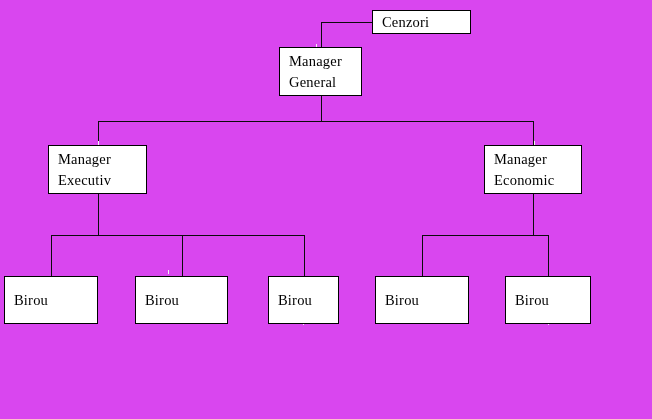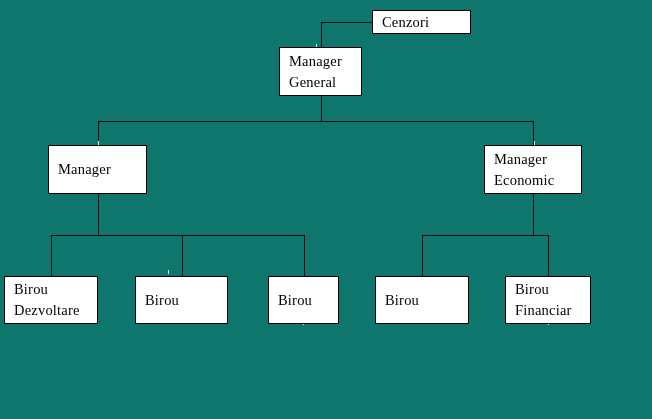--- a/index.html
+++ b/index.html
@@ -5,21 +5,21 @@
 <style>
   html, body {
     margin: 0;
     padding: 0;
     background: #000000;
   }
   #chart-canvas {
     position: relative;
     width: 652px;
     height: 419px;
-    background: #0f766e;
+    background: #d946ef;
     overflow: hidden;
     font-family: "Liberation Serif", "DejaVu Serif", serif;
   }
   .node-box {
     position: absolute;
     background: #ffffff;
     color: #000000;
     border: 1px solid #000000;
     box-sizing: border-box;
     display: flex;
@@ -78,35 +78,34 @@
     <div class="connector tick" style="left: 168px; top: 270px; width: 1px; height: 4px;"></div>
     <div class="node-box" style="left: 372px; top: 10px; width: 99px; height: 24px;">
       <span class="node-line">Cenzori</span>
     </div>
     <div class="node-box" style="left: 279px; top: 47px; width: 83px; height: 49px;">
       <span class="node-line">Manager</span>
       <span class="node-line">General</span>
     </div>
     <div class="node-box" style="left: 48px; top: 145px; width: 99px; height: 49px;">
       <span class="node-line">Manager</span>
+      <span class="node-line">Executiv</span>
     </div>
     <div class="node-box" style="left: 484px; top: 145px; width: 98px; height: 49px;">
       <span class="node-line">Manager</span>
       <span class="node-line">Economic</span>
     </div>
     <div class="node-box" style="left: 4px; top: 276px; width: 94px; height: 48px;">
       <span class="node-line">Birou</span>
-      <span class="node-line">Dezvoltare</span>
     </div>
     <div class="node-box" style="left: 135px; top: 276px; width: 93px; height: 48px;">
       <span class="node-line">Birou</span>
     </div>
     <div class="node-box" style="left: 268px; top: 276px; width: 71px; height: 48px;">
       <span class="node-line">Birou</span>
     </div>
     <div class="node-box" style="left: 375px; top: 276px; width: 94px; height: 48px;">
       <span class="node-line">Birou</span>
     </div>
     <div class="node-box" style="left: 505px; top: 276px; width: 86px; height: 48px;">
       <span class="node-line">Birou</span>
-      <span class="node-line">Financiar</span>
     </div>
   </div>
 
 </body></html>

